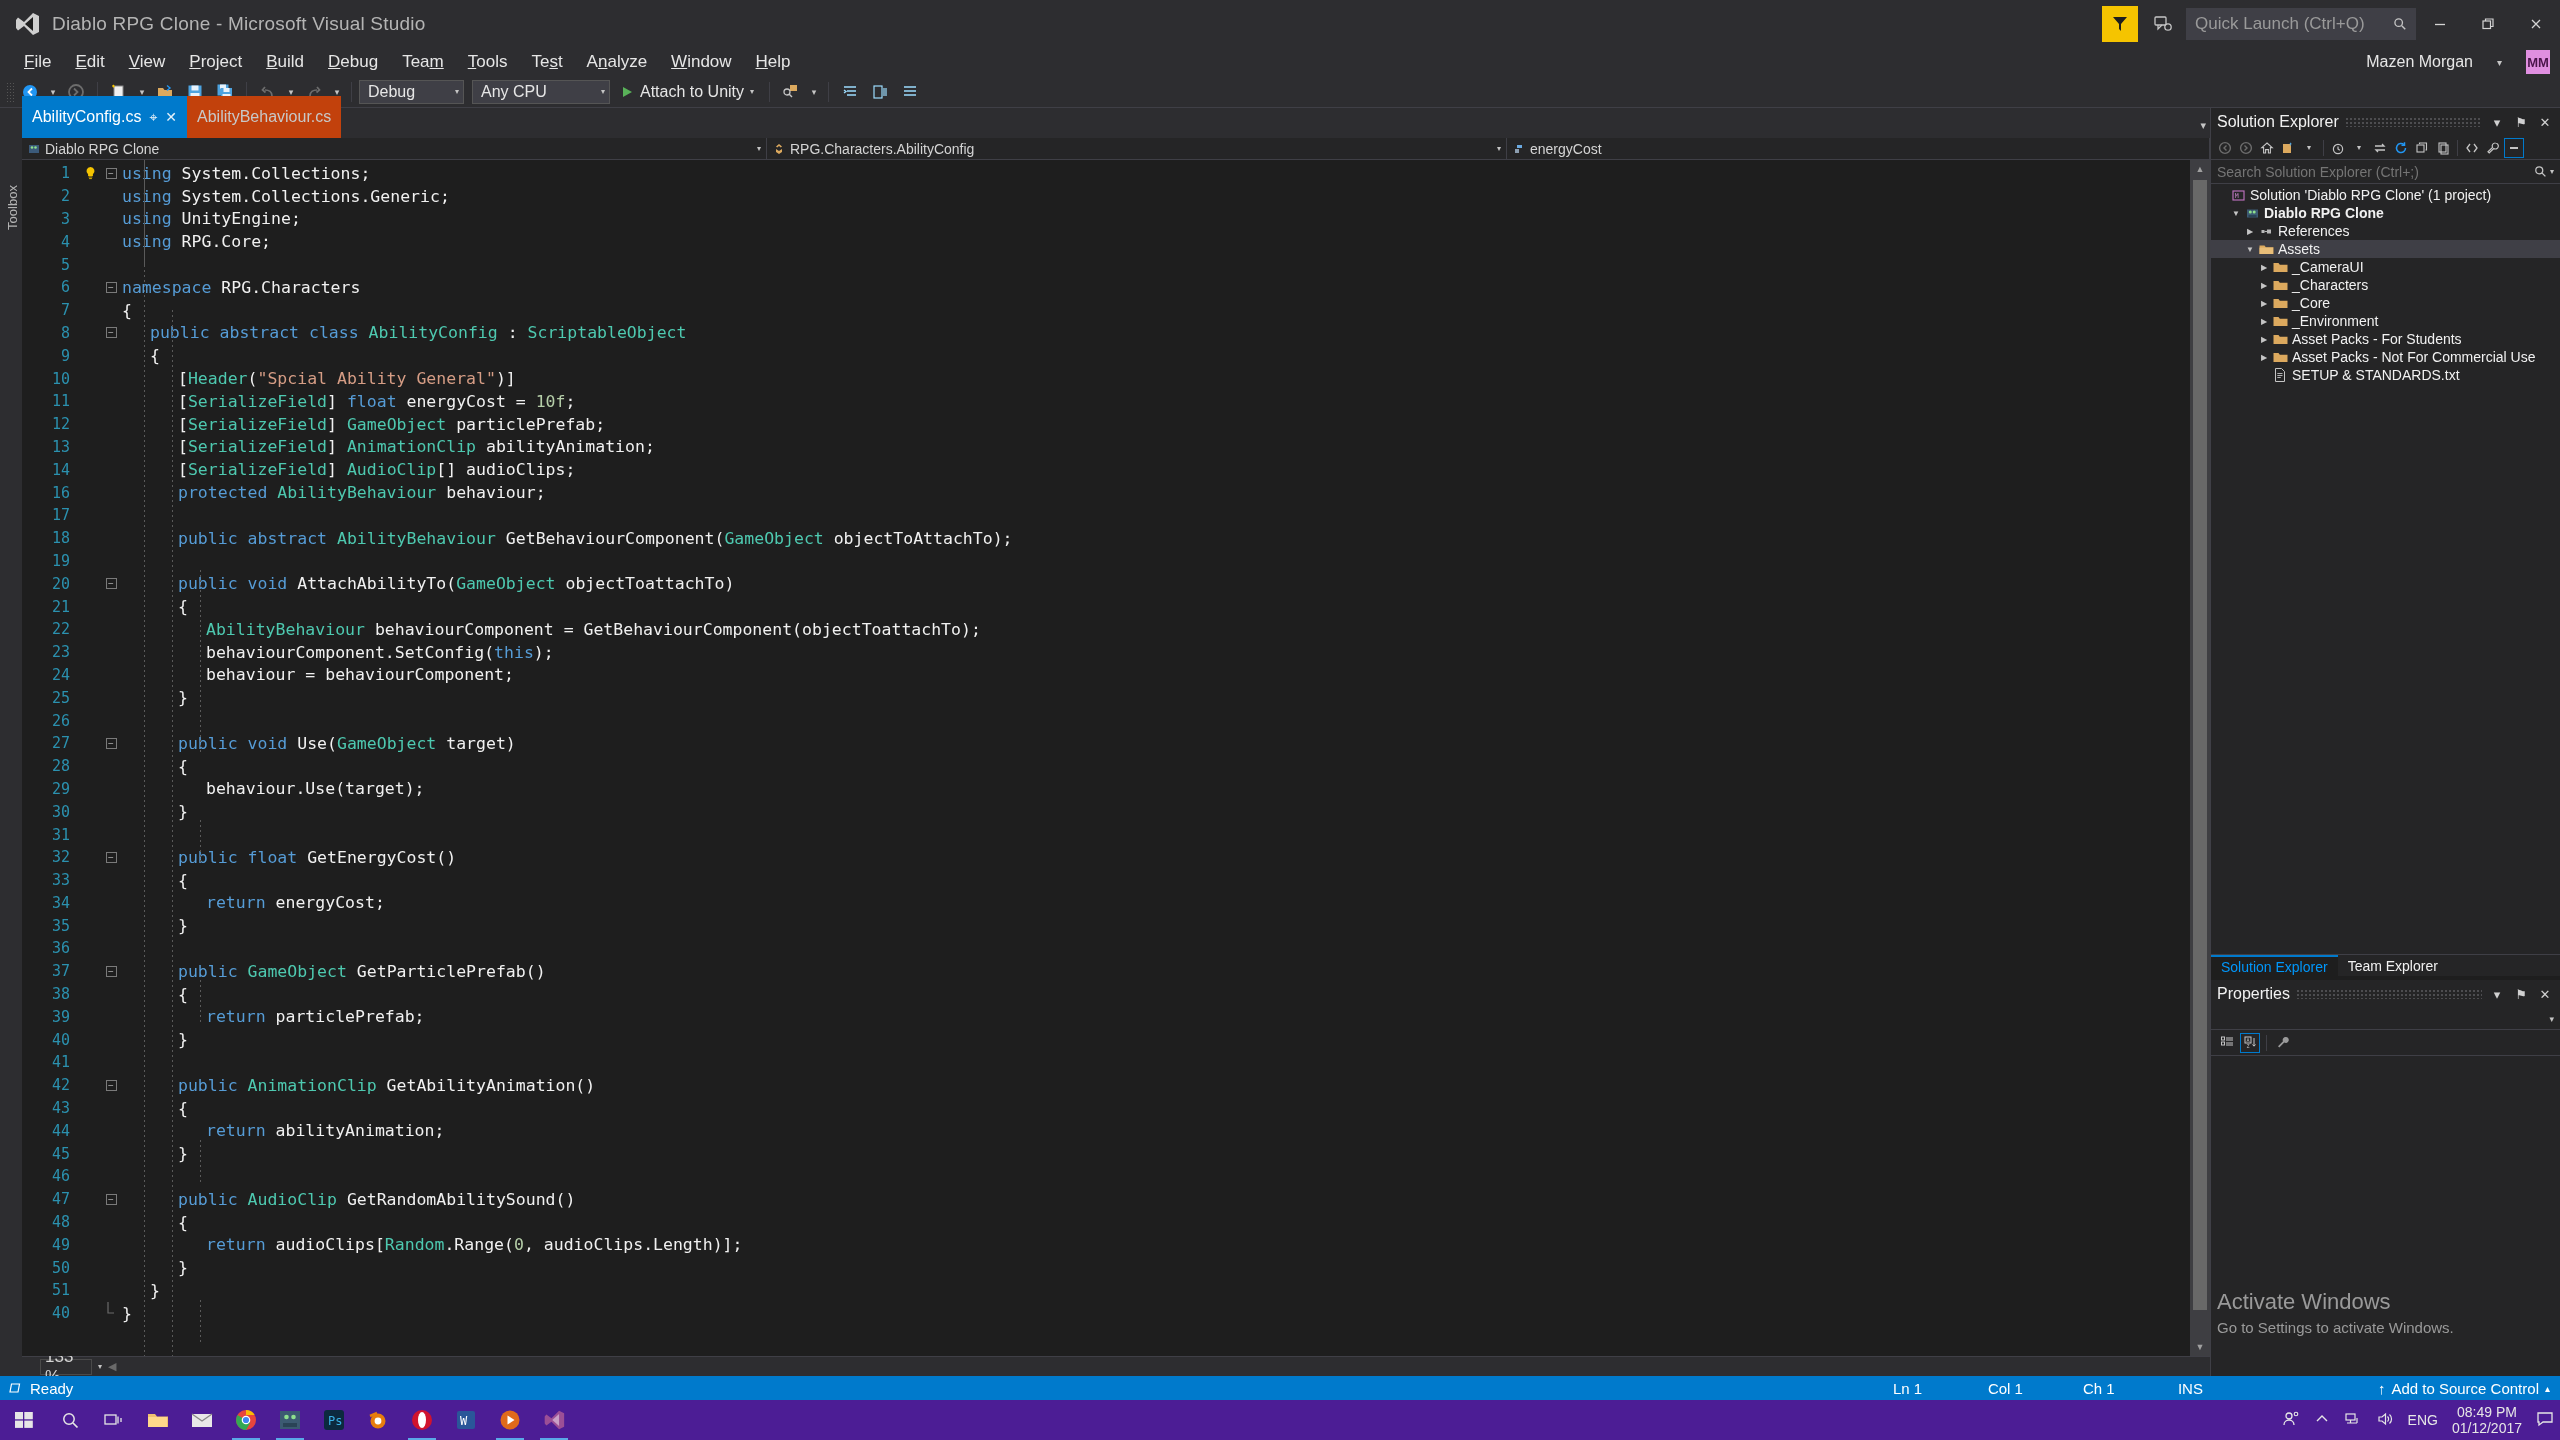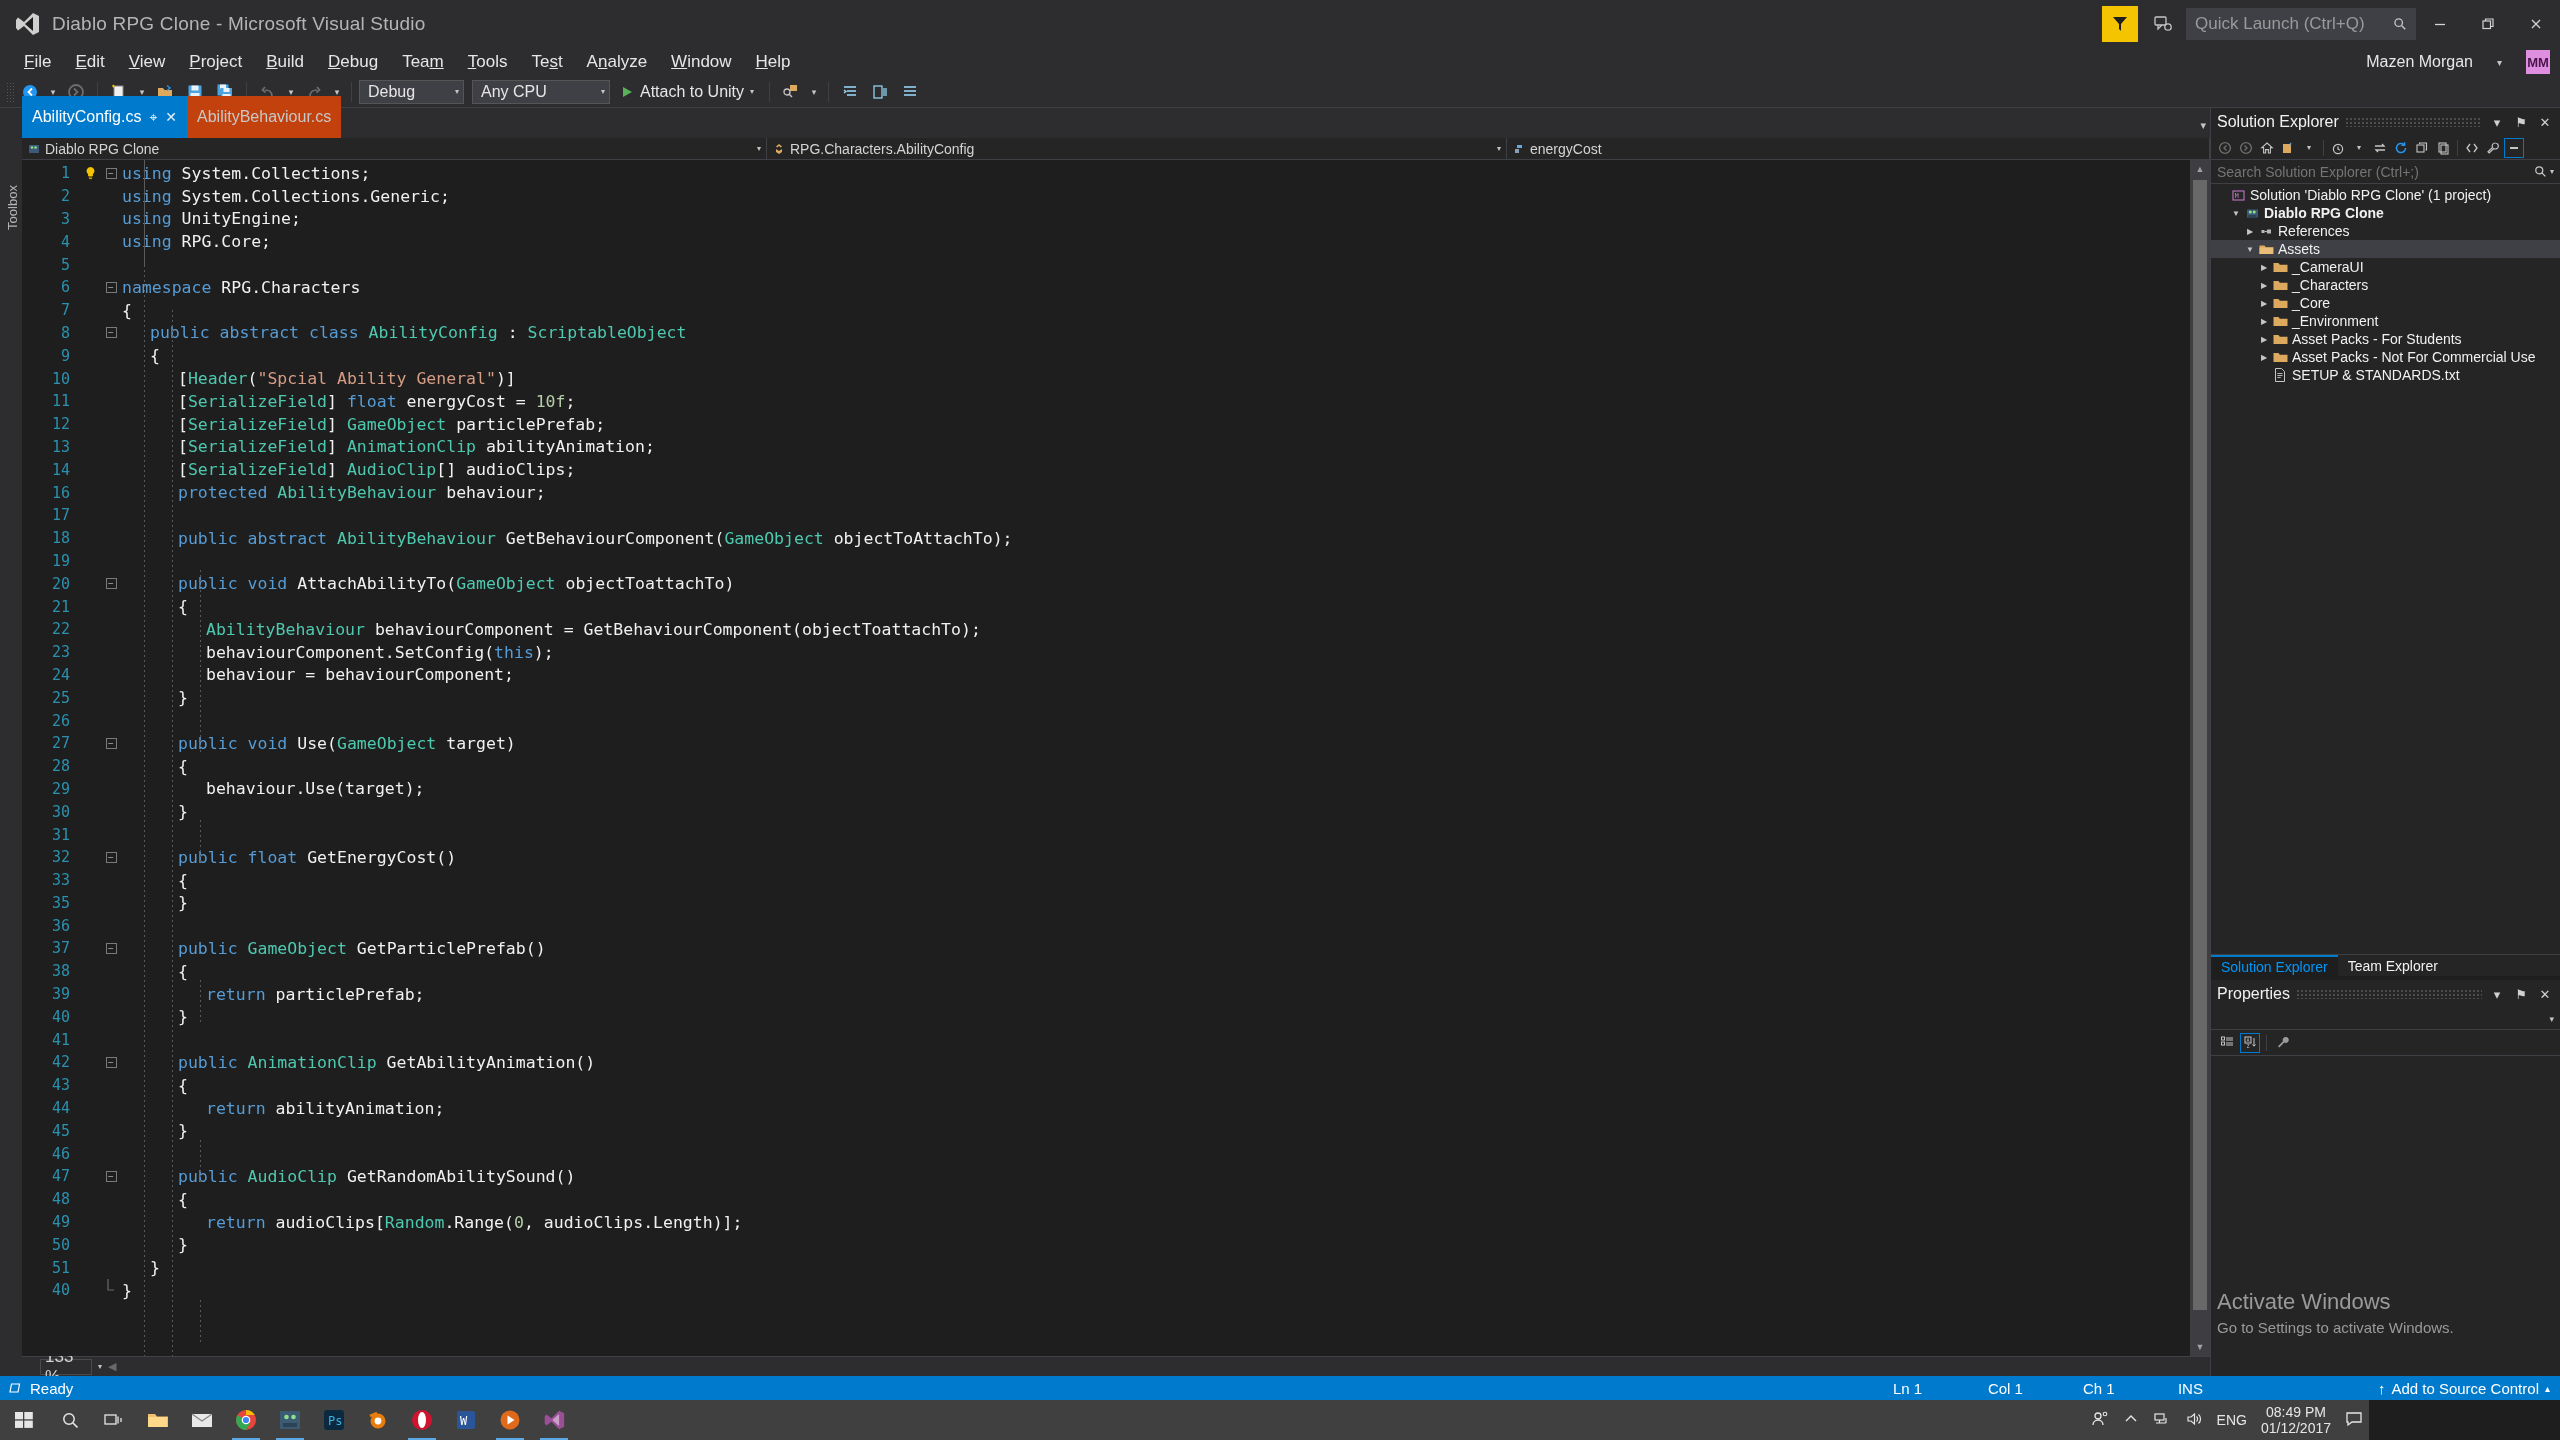--- a/index.html
+++ b/index.html
@@ -122,21 +122,21 @@
   .wm2 { font-size:15px; color:#9a9a9a; margin-top:4px; }
 
   
   .statusbar { position:absolute; left:0; bottom:40px; width:2560px; height:24px; background:#007acc;
     display:flex; align-items:center; color:#fff; font-size:15px; }
   .sb-left { display:flex; align-items:center; gap:8px; padding-left:8px; }
   .sb-right { margin-left:auto; display:flex; align-items:center; gap:0; padding-right:10px; }
   .sb-cell { width:95px; text-align:left; }
 
   
-  .taskbar { position:absolute; left:0; bottom:0; width:2369px; height:40px; background:#404040;
+  .taskbar { position:absolute; left:0; bottom:0; width:2560px; height:40px; background:#4c1d95;
     display:flex; align-items:center; }
   .tb-start { width:48px; height:40px; display:flex; align-items:center; justify-content:center; }
   .tb-item { width:44px; height:40px; display:flex; align-items:center; justify-content:center; position:relative; }
   .tb-item.run::after { content:''; position:absolute; bottom:0; left:8px; right:8px; height:2px; background:#5aa9e6; }
   .tray { margin-left:auto; display:flex; align-items:center; gap:14px; padding-right:6px; color:#e6e6e6; font-size:14px; }
   .clock { text-align:center; line-height:16px; font-size:14px; }
 </style>
 </head>
 <body>
 
@@ -568,20 +568,26 @@
               <div class="cr-fold">
                 <span class="fold-box">−</span>
               </div>
               <div class="cr-text" style="padding-left: 56px;"><span class="kw">public</span> <span class="kw">float</span> GetEnergyCost()</div>
             </div>
             <div class="coderow">
               <div class="cr-num">33</div>
               <div class="cr-bulb"></div>
               <div class="cr-fold"></div>
               <div class="cr-text" style="padding-left: 56px;">{</div>
+            </div>
+            <div class="coderow">
+              <div class="cr-num">34</div>
+              <div class="cr-bulb"></div>
+              <div class="cr-fold"></div>
+              <div class="cr-text" style="padding-left: 84px;"><span class="kw">return</span> energyCost;</div>
             </div>
             <div class="coderow">
               <div class="cr-num">35</div>
               <div class="cr-bulb"></div>
               <div class="cr-fold"></div>
               <div class="cr-text" style="padding-left: 56px;">}</div>
             </div>
             <div class="coderow">
               <div class="cr-num">36</div>
               <div class="cr-bulb"></div>

